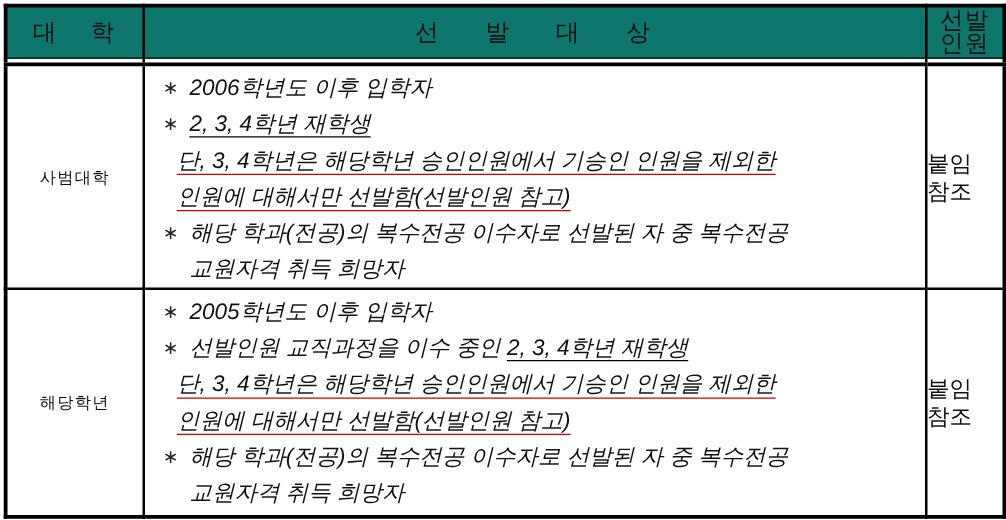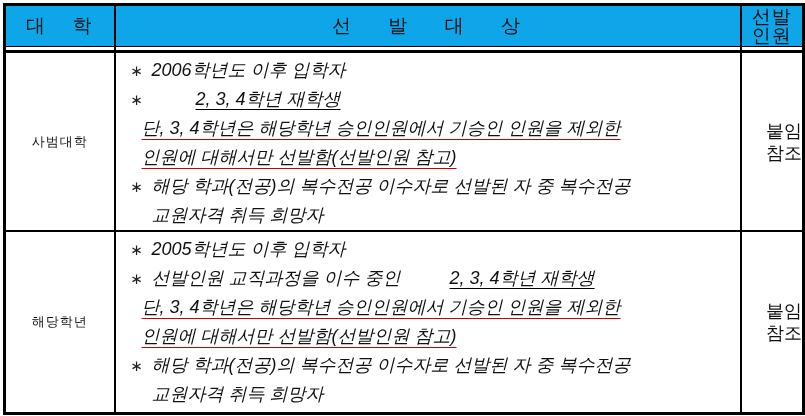--- a/index.html
+++ b/index.html
@@ -15,21 +15,21 @@
     margin: 3px 0 0 3px;
     width: 799px;
     border: 3px solid #000;
   }
   .sel-table th, .sel-table td {
     border: 2px solid #000;
     padding: 0;
   }
   
   tr.header-row th {
-    background: #0ea5e9;
+    background: #0f766e;
     height: 40px;
     font-weight: normal;
     font-size: 19px;
     text-align: center;
     vertical-align: middle;
     border-bottom: 1px solid #000;
     margin-left: 22px;
   }
   th.h-uni  { word-spacing: 18px; letter-spacing: 2px; }
   th.h-tgt  { word-spacing: 26px; letter-spacing: 3px; }
@@ -42,21 +42,21 @@
     border-bottom: 3px solid #000;
   }
   
   td.uni-cell {
     text-align: center;
     vertical-align: middle;
     font-size: 13px;
     letter-spacing: 1px;
   }
   td.quota-cell {
-    text-align: right;
+    text-align: left;
     vertical-align: middle;
     font-size: 18px;
     line-height: 22px;
   }
   td.target-cell {
     vertical-align: top;
     padding: 3px 6px 0 6px;
   }
   .line {
     position: relative;
@@ -73,21 +73,20 @@
     text-align: center;
     font-size: 15px;
     color: #222;
   }
   .seg { white-space: pre-wrap; font-style: italic; }
   .seg-underline {
     text-decoration: underline;
     text-decoration-thickness: 1px;
     text-underline-offset: 4px;
     text-decoration-color: #000;
-    margin-left: 44px;
   }
   .line-red { padding-left: 20px; }
   .line-red .seg {
     font-style: italic;
     text-decoration: underline;
     text-decoration-thickness: 1px;
     text-underline-offset: 5px;
     text-decoration-color: #cc0000;
     text-align: right;
   }

